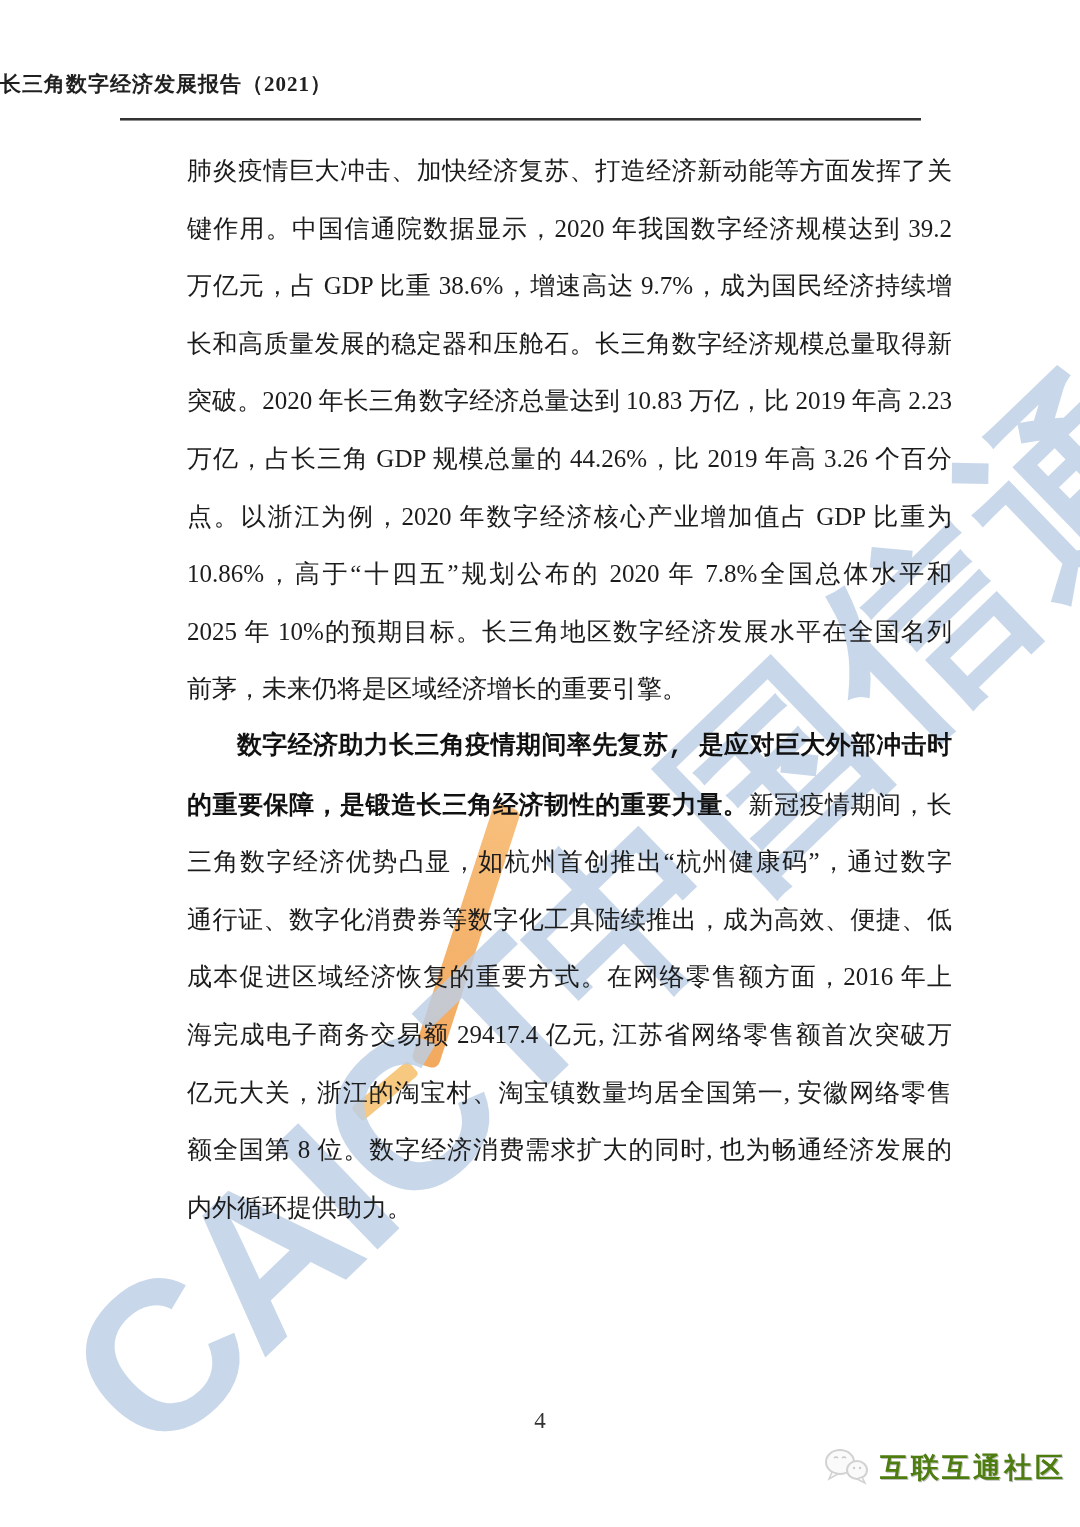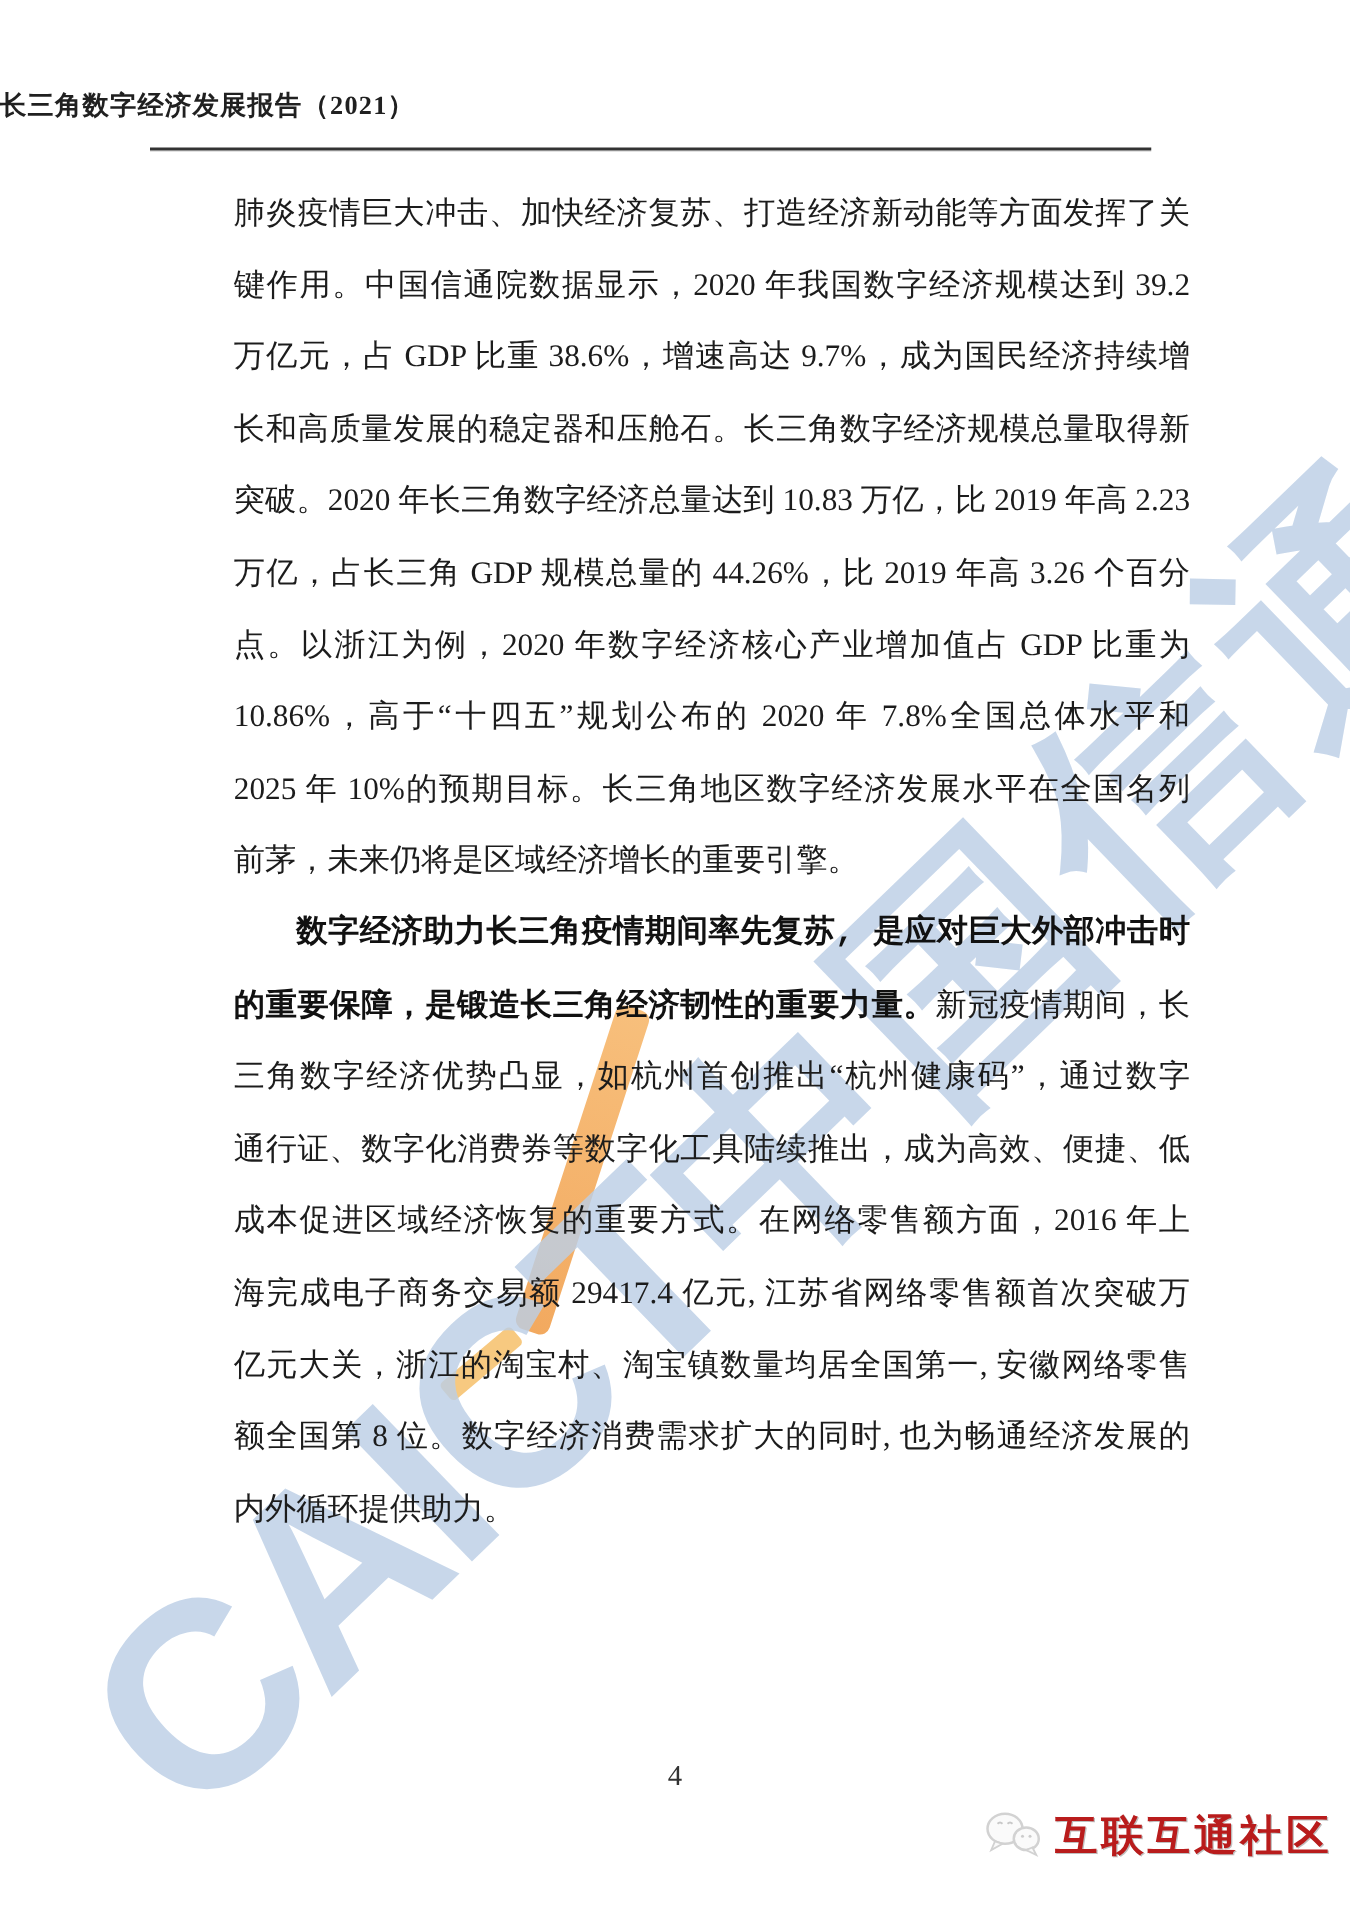--- a/index.html
+++ b/index.html
@@ -95,23 +95,23 @@
   
   .community-wm {
     position:absolute; top:1446px; right:14px;
     display:flex; align-items:center; gap:8px;
     z-index:2;
     user-select:none;
   }
   .community-label {
     font-family:"Liberation Sans","DejaVu Sans",sans-serif;
     font-weight:bold;
-    font-size:34px;
+    font-size:28px;
     letter-spacing:3px;
-    color:#b91c1c;
+    color:#4d7c0f;
     text-shadow:1px 1px 0 #c0c0c0, -1px -1px 0 #ffffff;
     text-align:right;
   }
 </style>
 </head>
 <body>
 
 <div class="page">
 
   <div class="wm-orange-1"></div>

